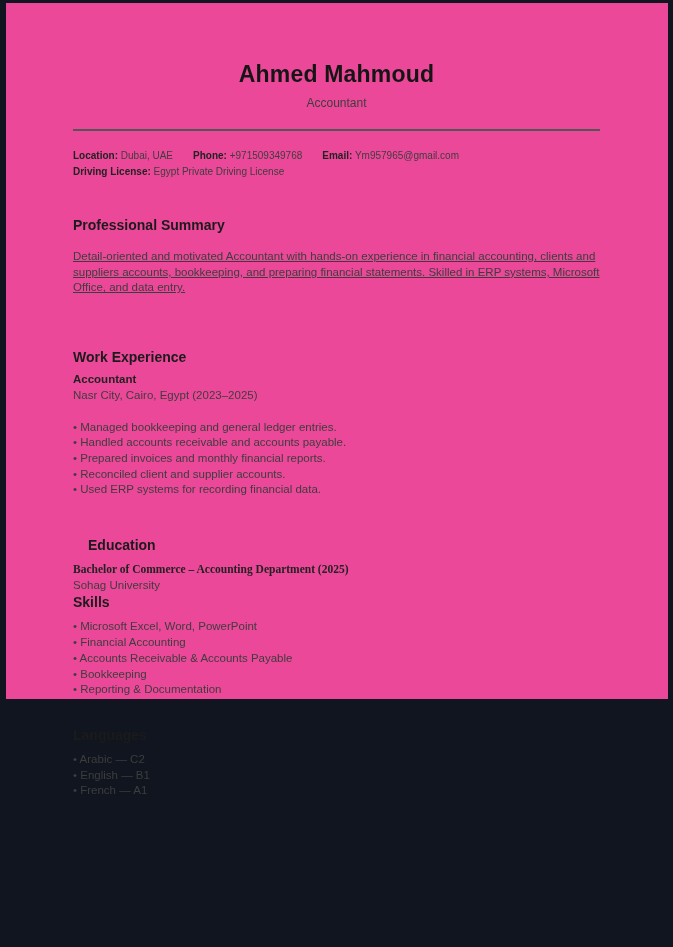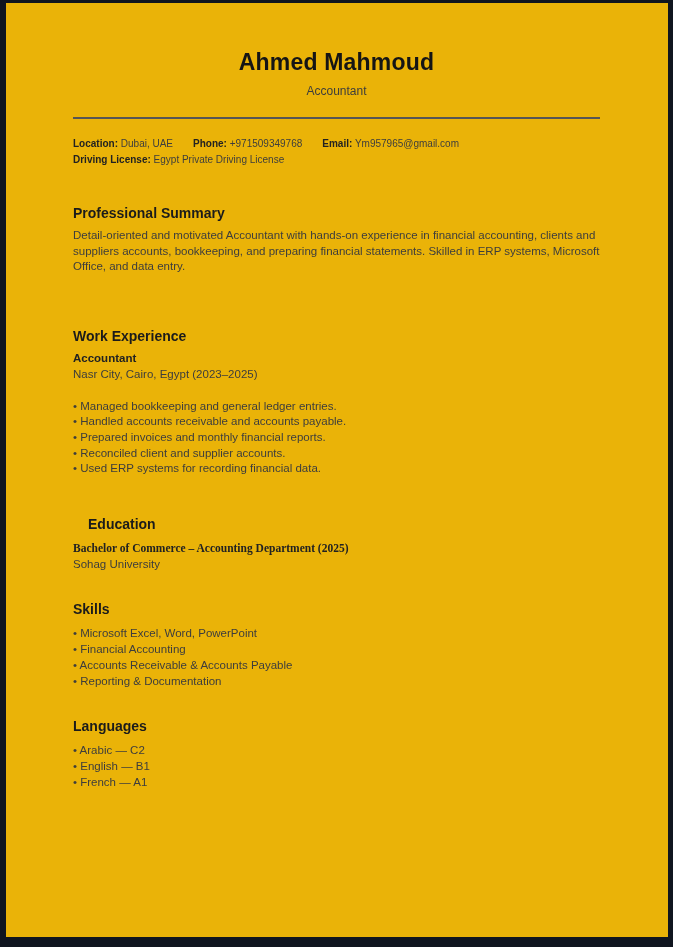--- a/index.html
+++ b/index.html
@@ -9,24 +9,24 @@
     background: #10151f;
     position: relative;
     font-family: "Liberation Sans", sans-serif;
     overflow: hidden;
   }
   .page {
     position: absolute;
     left: 6px;
     top: 3px;
     width: 662px;
-    height: 934px;
-    background: #eab308;
+    height: 696px;
+    background: #ec4899;
     box-sizing: border-box;
-    padding: 44px 68px 0 67px;
+    padding: 56px 68px 0 67px;
   }
   .name {
     margin: 0;
     font-size: 23px;
     line-height: 30px;
     font-weight: bold;
     text-align: center;
     color: #151515;
     letter-spacing: 0.2px;
   }
@@ -54,28 +54,28 @@
   .section-heading {
     font-size: 14px;
     line-height: 18px;
     font-weight: bold;
     color: #1b1b1b;
     margin: 0;
   }
   .mt-summary   { margin-top: 37px; }
   .mt-work      { margin-top: 52px; }
   .mt-education { margin-top: 38px; margin-left: 15px; }
-  .mt-skills    { margin-top: 28px; }
+  .mt-skills    { }
   .mt-languages { margin-top: 28px; }
   .body {
     font-size: 11.5px;
     line-height: 15.7px;
     color: #3d3d3d;
   }
-  .summary-text { margin-top: 6px; max-width: 528px; }
+  .summary-text { margin-top: 15px; max-width: 528px; text-decoration: underline; }
   .job-block { margin-top: 6px; }
   .job-title { font-weight: bold; color: #222222; }
   .bullet-list { margin-top: 16px; }
   .bullet-list.tight { margin-top: 8px; }
   .edu-degree { margin-top: 8px; font-weight: bold; color: #222222; font-family: Liberation Serif, serif; }
 </style>
 </head>
 <body>
 
 <div class="page">
@@ -119,20 +119,21 @@
     <div class="body edu-degree">Bachelor of Commerce – Accounting Department (2025)</div>
     <div class="body">Sohag University</div>
   </div>
 
   <div>
     <h2 class="section-heading mt-skills">Skills</h2>
     <div class="body bullet-list tight">
       <div>• Microsoft Excel, Word, PowerPoint</div>
       <div>• Financial Accounting</div>
       <div>• Accounts Receivable &amp; Accounts Payable</div>
+      <div>• Bookkeeping</div>
       <div>• Reporting &amp; Documentation</div>
     </div>
   </div>
 
   <div>
     <h2 class="section-heading mt-languages">Languages</h2>
     <div class="body bullet-list tight">
       <div>• Arabic — C2</div>
       <div>• English — B1</div>
       <div>• French — A1</div>

